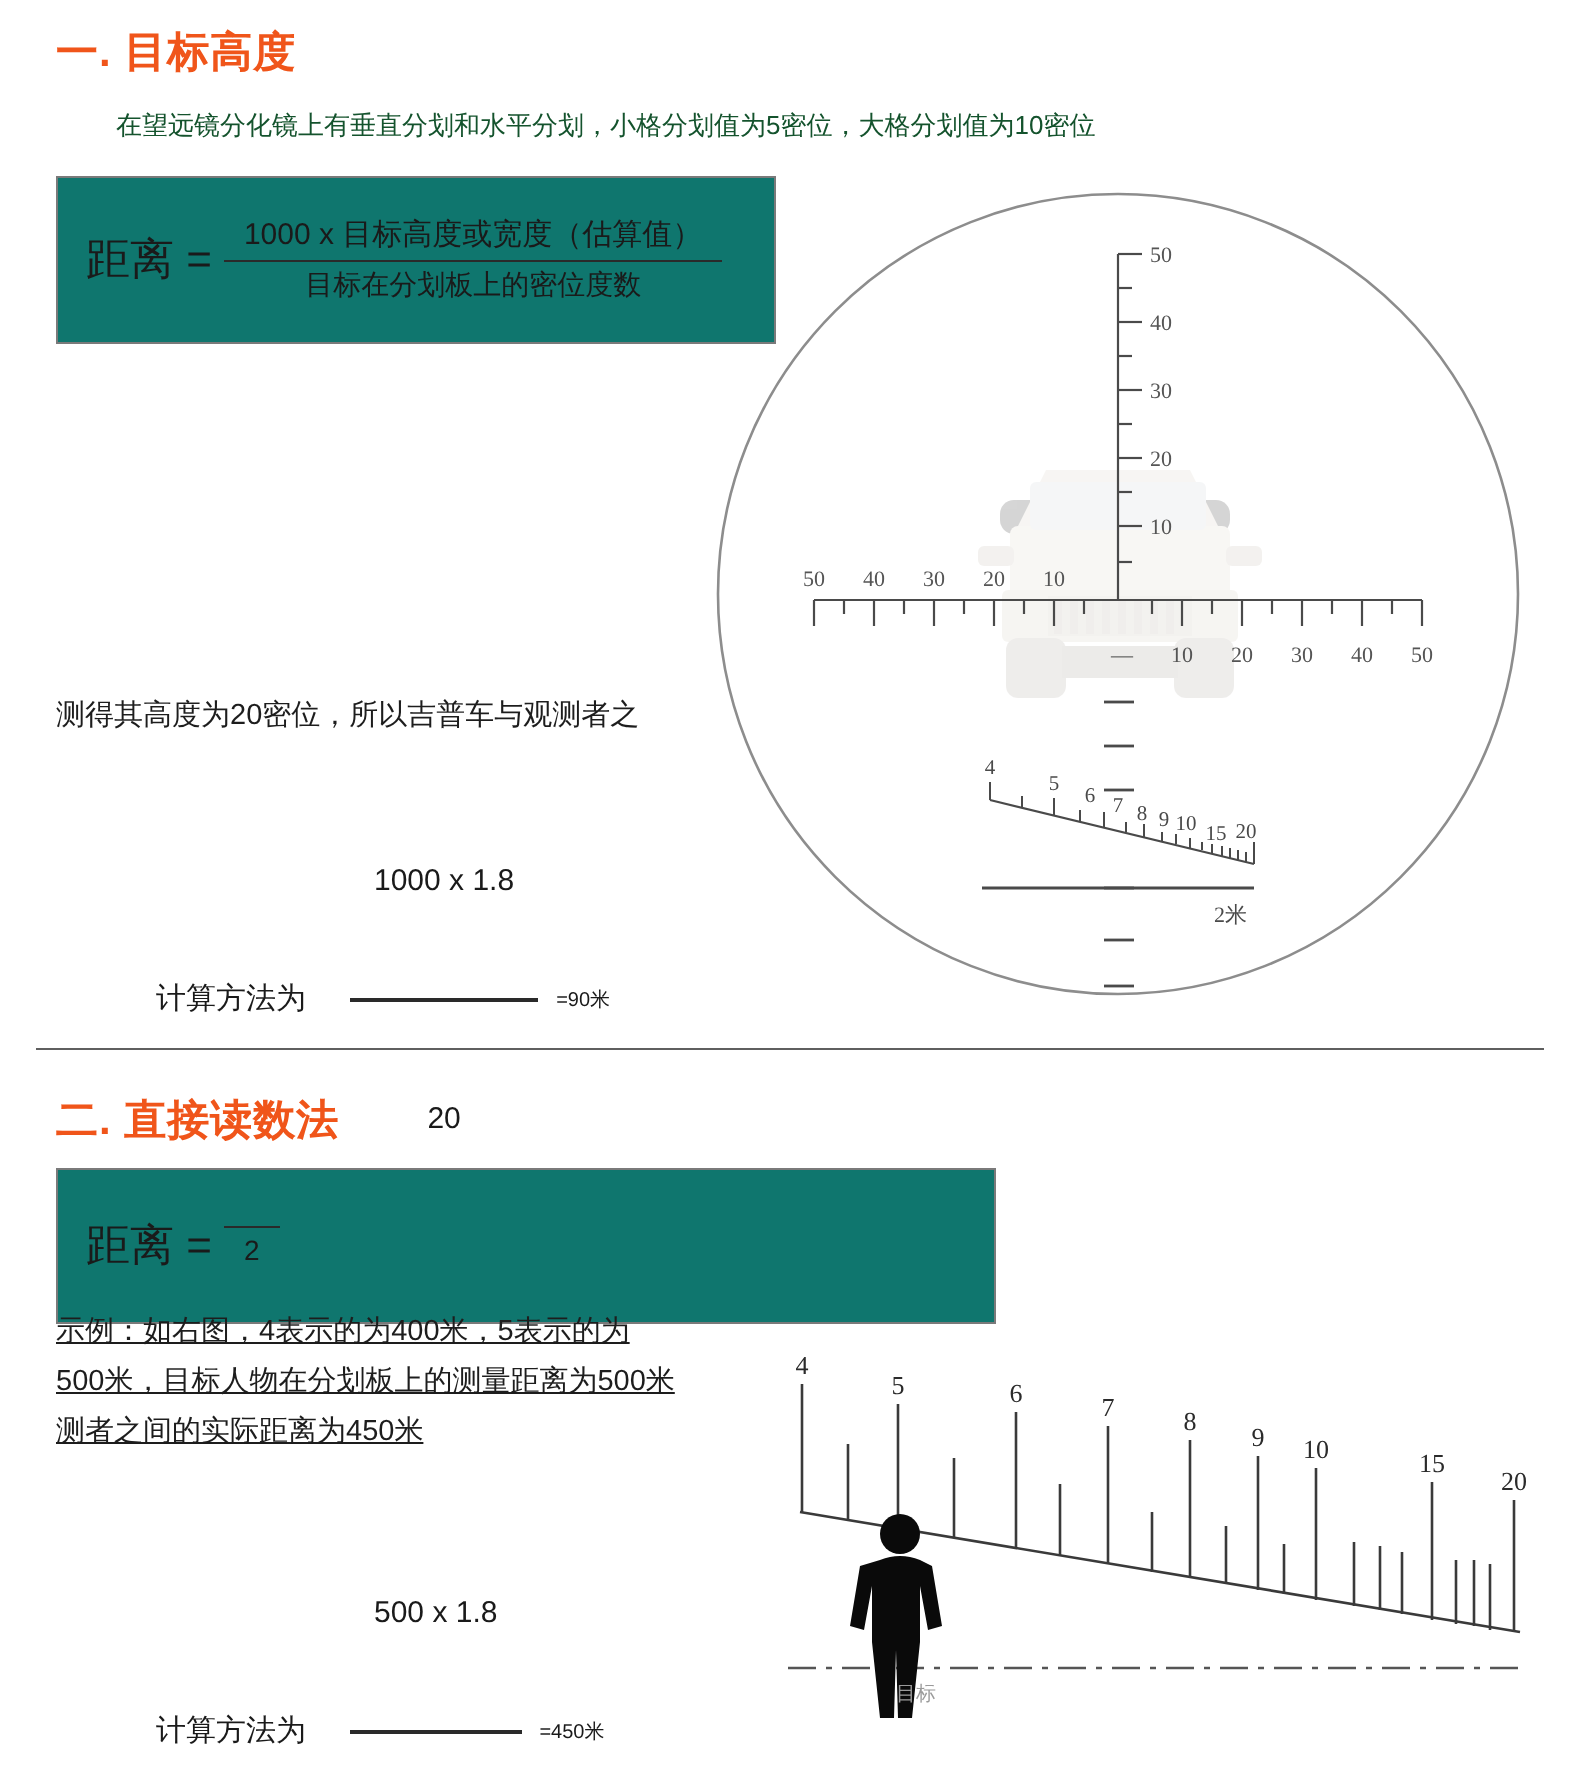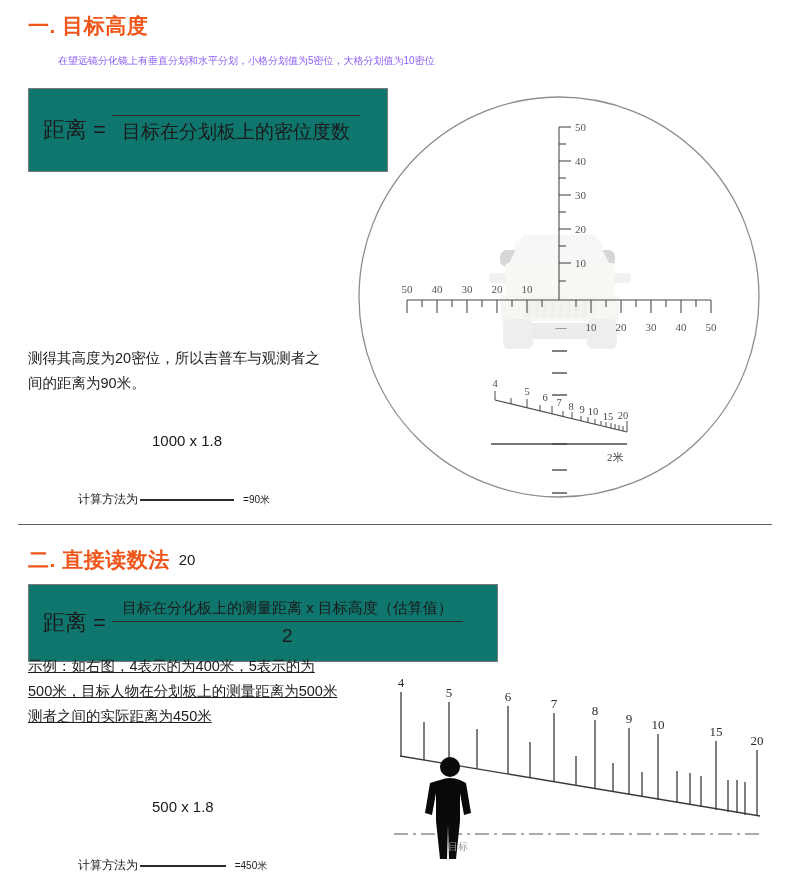--- a/index.html
+++ b/index.html
@@ -20,62 +20,62 @@
     color:#f0551a;
     letter-spacing:0.5px;
     white-space:nowrap;
   }
   #title1{left:28px;top:12px;}
   #title2{left:28px;top:546px;}
 
   .intro-line{
     position:absolute;
     left:58px;top:54px;
-    font-size:10px;
-    color:#8b5cf6;
+    font-size:13px;
+    color:#14532d;
     white-space:nowrap;
   }
 
   .formula-box{
     position:absolute;
     border:1.6px solid #7a7a7a;
     background:#0f766e;
     box-sizing:border-box;
   }
   #fbox1{left:28px;top:88px;width:360px;height:84px;}
   #fbox2{left:28px;top:584px;width:470px;height:78px;}
 
   .fb-inner{
     display:flex;align-items:center;height:100%;
     padding-left:14px;box-sizing:border-box;
   }
   .fb-lhs{font-size:22px;white-space:nowrap;margin-right:6px;}
   .fb-frac{display:flex;flex-direction:column;align-items:center;}
   .fb-num{font-size:15px;white-space:nowrap;padding:0 10px 3px 10px;}
-  .fb-den{font-size:19px;white-space:nowrap;padding:3px 10px 0 10px;}
+  .fb-den{font-size:14px;white-space:nowrap;padding:3px 10px 0 10px;}
   .fb-bar{height:1.6px;background:#2a2a2a;width:100%;}
 
   .example-text{
     position:absolute;
     font-size:14.5px;
     line-height:25px;
     color:#1d1d1d;
     white-space:nowrap;
   }
   #ex1{left:28px;top:346px;}
   #ex2{left:28px;top:654px;text-decoration:underline;}
 
   .calc-row{
     position:absolute;
     display:flex;align-items:center;
     font-size:15px;
   }
   #calc1{left:78px;top:432px;}
   #calc2{left:78px;top:798px;}
-  .calc-label{font-size:12px;margin-right:2px;white-space:nowrap;}
+  .calc-label{font-size:15px;margin-right:22px;white-space:nowrap;}
   .calc-frac{display:flex;flex-direction:column;align-items:center;gap:48px;}
   .calc-num{font-size:15px;padding:0 12px 2px 12px;white-space:nowrap;}
   .calc-den{font-size:15px;padding:2px 12px 0 12px;white-space:nowrap;}
   .calc-bar{height:1.5px;background:#2a2a2a;width:100%;}
   .calc-eq{font-size:10px;margin-left:9px;white-space:nowrap;}
 
   .divider{
     position:absolute;left:18px;top:524px;width:754px;height:1px;
     background:#5f5f5f;
   }
@@ -89,29 +89,29 @@
 <div class="page">
 
   <div class="section-title" id="title1">一. 目标高度</div>
 
   <div class="intro-line">在望远镜分化镜上有垂直分划和水平分划，小格分划值为5密位，大格分划值为10密位</div>
 
   <div class="formula-box" id="fbox1">
     <div class="fb-inner">
       <div class="fb-lhs">距离 =</div>
       <div class="fb-frac">
+        <div class="fb-num">1000 x 目标高度或宽度（估算值）</div>
         <div class="fb-bar"></div>
         <div class="fb-den">目标在分划板上的密位度数</div>
       </div>
     </div>
   </div>
 
   <div class="example-text" id="ex1">
     <div>测得其高度为20密位，所以吉普车与观测者之</div>
-    <div>间的距离为90米。</div>
   </div>
 
   <div class="calc-row" id="calc1">
     <div class="calc-label">计算方法为</div>
     <div class="calc-frac">
       <div class="calc-num">1000 x 1.8</div>
       <div class="calc-bar"></div>
       <div class="calc-den">20</div>
     </div>
     <div class="calc-eq">=90米</div>
@@ -261,21 +261,20 @@
   </svg>
 
   <div class="divider"></div>
 
   <div class="section-title" id="title2">二. 直接读数法</div>
 
   <div class="formula-box" id="fbox2">
     <div class="fb-inner">
       <div class="fb-lhs">距离 =</div>
       <div class="fb-frac">
-        <div class="fb-num">目标在分化板上的测量距离 x 目标高度（估算值）</div>
         <div class="fb-bar"></div>
         <div class="fb-den">2</div>
       </div>
     </div>
   </div>
 
   <div class="example-text" id="ex2">
     <div>示例：如右图，4表示的为400米，5表示的为</div>
     <div>500米，目标人物在分划板上的测量距离为500米</div>
     <div>测者之间的实际距离为450米</div>

